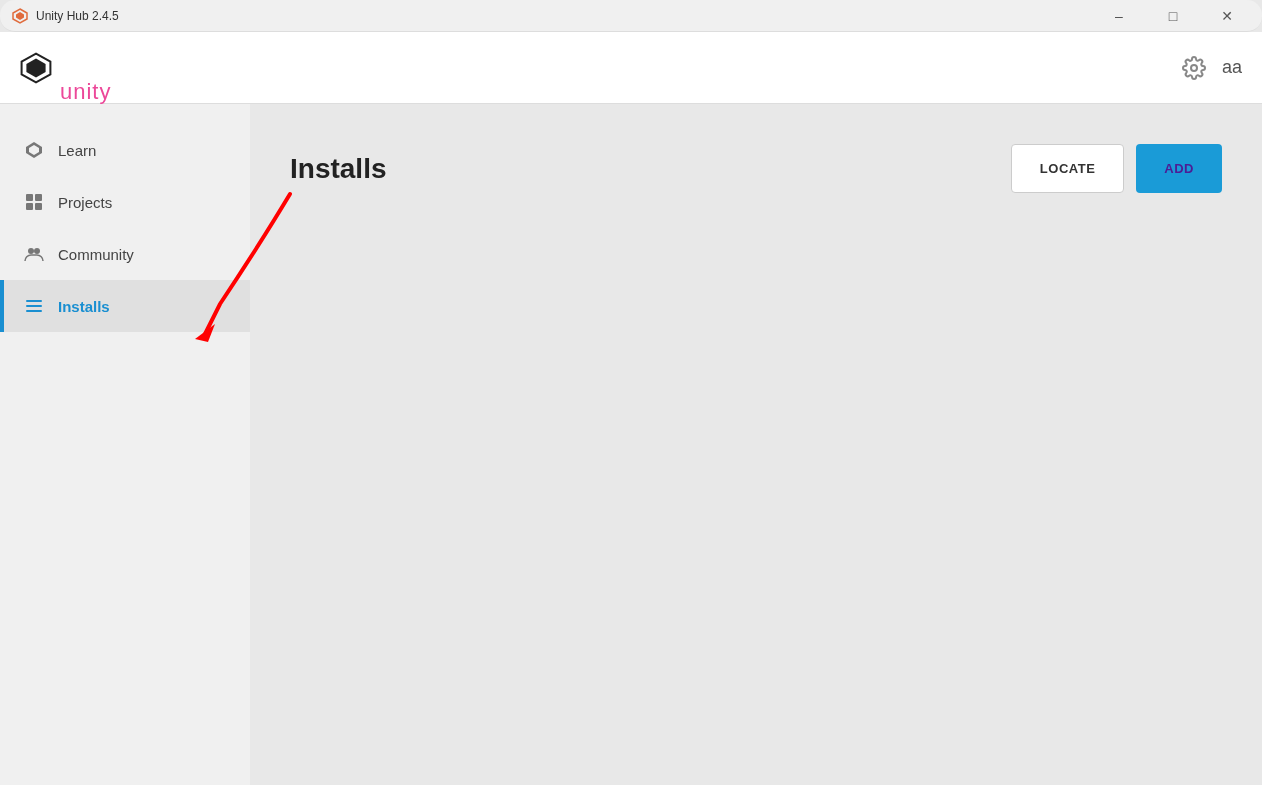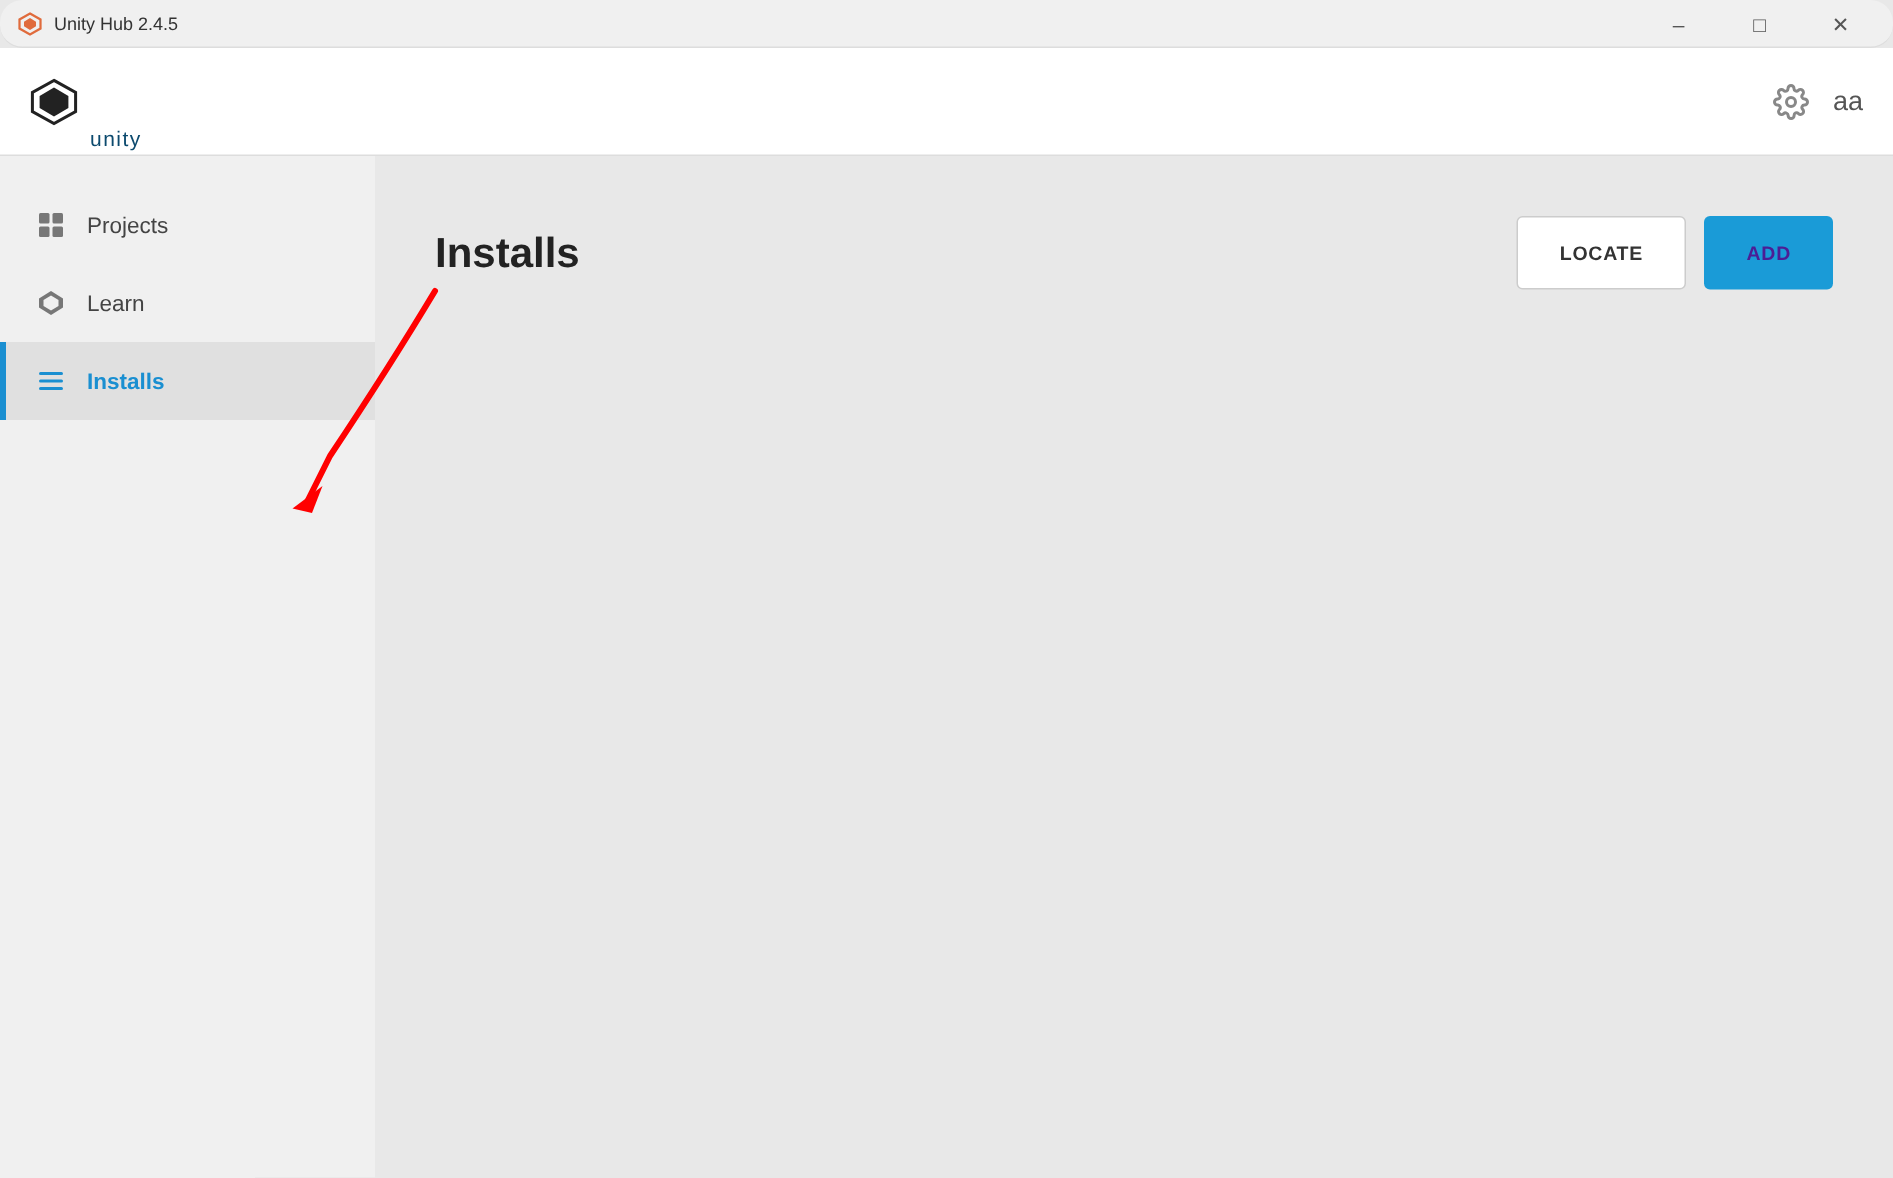--- a/index.html
+++ b/index.html
@@ -59,23 +59,23 @@
     .header-logo {
       display: flex;
       align-items: center;
       gap: 8px;
     }
     .unity-logo-svg {
       width: 32px;
       height: 32px;
     }
     .unity-text {
-      font-size: 14px;
+      font-size: 22px;
       font-weight: 400;
-      color: #0c4a6e;
+      color: #ec4899;
       letter-spacing: 1px;
       margin-top: 48px;
     }
     .header-right {
       display: flex;
       align-items: center;
       gap: 16px;
     }
     .gear-icon {
       width: 24px;
@@ -225,39 +225,49 @@
   </div>
 </div>
 
 <div class="main">
 
   <nav class="sidebar">
 
     <div class="sidebar-item">
       <span class="sidebar-icon">
         <svg width="20" height="20" viewBox="0 0 20 20" fill="none">
+          <polygon points="10,2 18,7 18,13 10,18 2,13 2,7" fill="#777"></polygon>
+          <polygon points="10,5 15,8 15,12 10,15 5,12 5,8" fill="#f0f0f0"></polygon>
+        </svg>
+      </span>
+      <span class="sidebar-label">Learn</span>
+    </div>
+
+    <div class="sidebar-item">
+      <span class="sidebar-icon">
+        <svg width="20" height="20" viewBox="0 0 20 20" fill="none">
           <rect x="2" y="2" width="7" height="7" rx="1" fill="#777"></rect>
           <rect x="11" y="2" width="7" height="7" rx="1" fill="#777"></rect>
           <rect x="2" y="11" width="7" height="7" rx="1" fill="#777"></rect>
           <rect x="11" y="11" width="7" height="7" rx="1" fill="#777"></rect>
         </svg>
       </span>
       <span class="sidebar-label">Projects</span>
     </div>
 
     <div class="sidebar-item">
       <span class="sidebar-icon">
         <svg width="20" height="20" viewBox="0 0 20 20" fill="none">
-          <polygon points="10,2 18,7 18,13 10,18 2,13 2,7" fill="#777"></polygon>
-          <polygon points="10,5 15,8 15,12 10,15 5,12 5,8" fill="#f0f0f0"></polygon>
-        </svg>
-      </span>
-      <span class="sidebar-label">Learn</span>
-    </div>
-
+          <circle cx="7" cy="7" r="3" fill="#777"></circle>
+          <circle cx="13" cy="7" r="3" fill="#777"></circle>
+          <path d="M1 17c0-3.3 2.7-6 6-6h6c3.3 0 6 2.7 6 6" stroke="#777" stroke-width="1.5" fill="none"></path>
+        </svg>
+      </span>
+      <span class="sidebar-label">Community</span>
+    </div>
 
     <div class="sidebar-item active">
       <span class="sidebar-icon">
         <svg width="20" height="20" viewBox="0 0 20 20" fill="none">
           <line x1="3" y1="5" x2="17" y2="5" stroke="#1a8fd1" stroke-width="2" stroke-linecap="round"></line>
           <line x1="3" y1="10" x2="17" y2="10" stroke="#1a8fd1" stroke-width="2" stroke-linecap="round"></line>
           <line x1="3" y1="15" x2="17" y2="15" stroke="#1a8fd1" stroke-width="2" stroke-linecap="round"></line>
         </svg>
       </span>
       <span class="sidebar-label">Installs</span>

